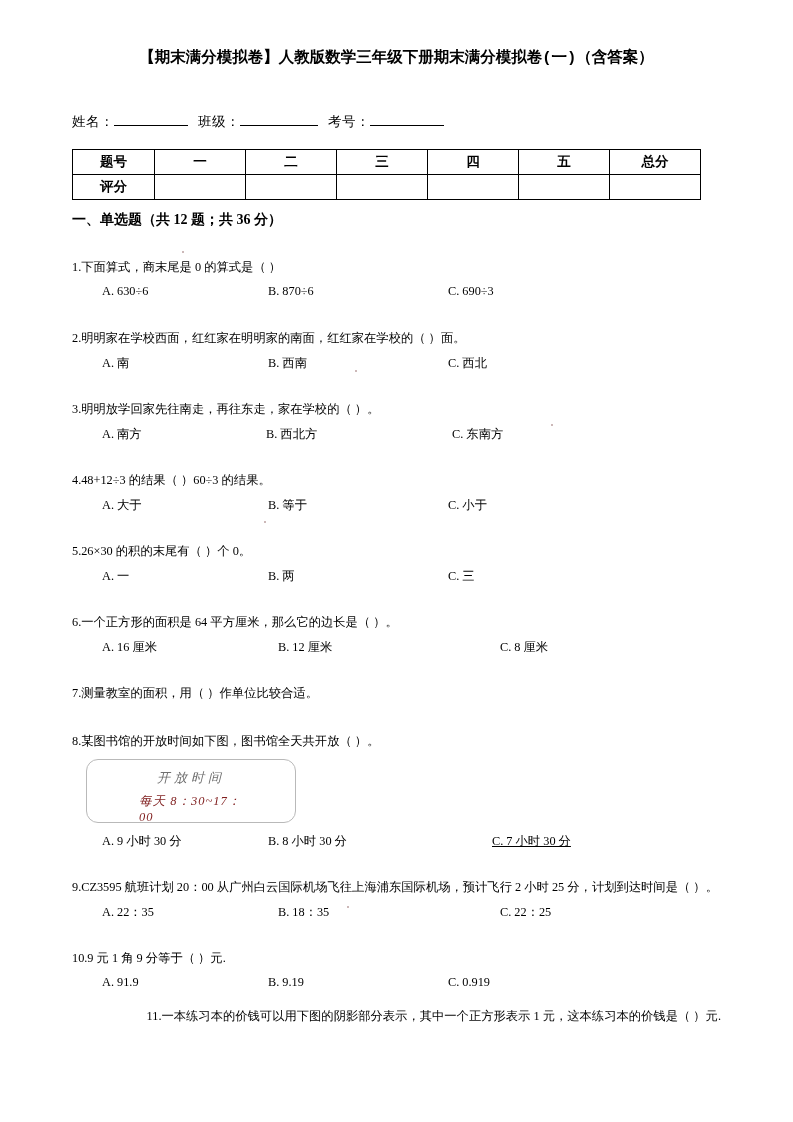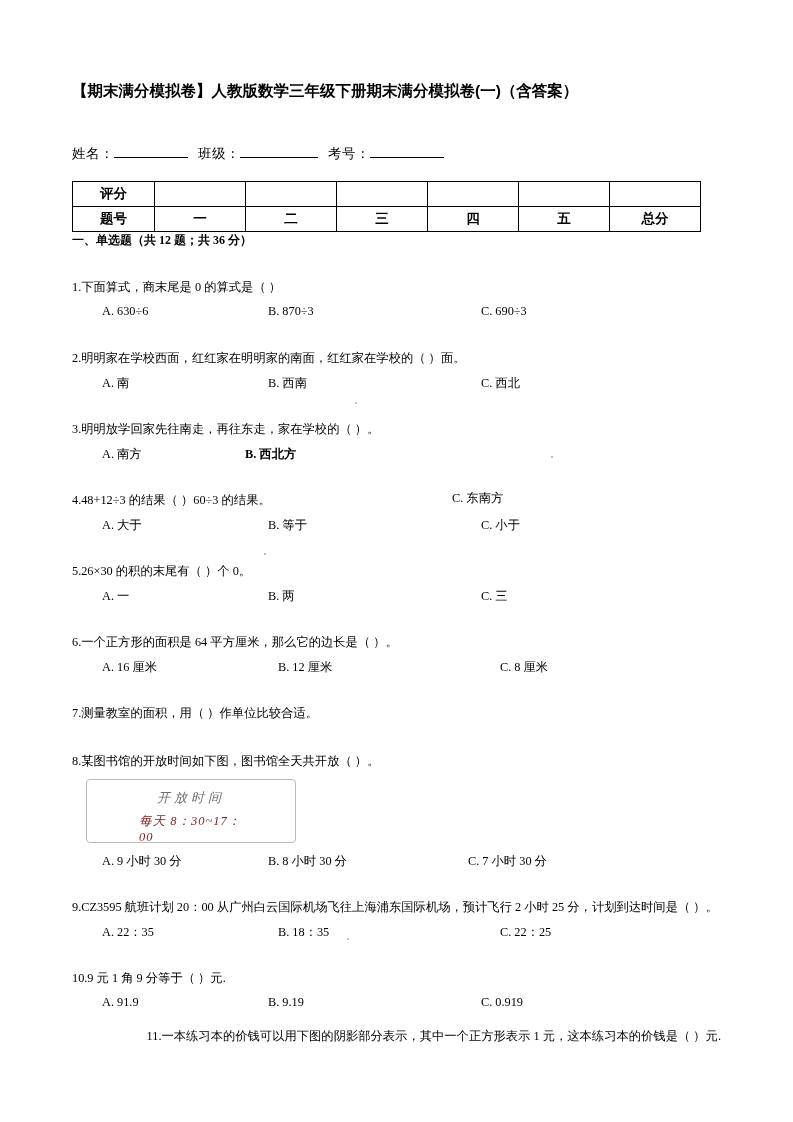--- a/index.html
+++ b/index.html
@@ -16,27 +16,27 @@
     overflow: hidden;
   }
   .page {
     position: relative;
     width: 793px;
     height: 1122px;
     box-sizing: border-box;
     padding: 0 72px;
   }
   .doc-title {
-    margin-top: 80px;
+    margin-top: 48px;
     font-size: 15.5px;
     font-weight: bold;
-    text-align: left;
+    text-align: center;
     letter-spacing: 0px;
     line-height: 1.4;
-    font-family: Liberation Sans, sans-serif;
+    font-family: Liberation Mono, monospace;
   }
   .info-line {
     margin-top: 42px;
     font-size: 13.5px;
     letter-spacing: 0.5px;
   }
   .info-line .blank {
     display: inline-block;
     border-bottom: 1px solid #000;
     height: 13px;
@@ -58,22 +58,22 @@
     height: 20px;
     text-align: center;
     font-size: 13.5px;
     font-weight: bold;
     padding: 2px 0;
   }
   table.score-table td.empty { font-weight: normal; }
   table.score-table col.c0 { width: 82px; }
 
   .section-head {
-    margin-top: 0;
-    font-size: 12px;
+    margin-top: 11px;
+    font-size: 14px;
     font-weight: bold;
     letter-spacing: 0px;
   }
   .q {
     margin-top: 29px;
     font-size: 12.3px;
     line-height: 1.55;
   }
   .q-text { display: block; }
   .opts {
@@ -81,34 +81,34 @@
     font-size: 12.3px;
     position: relative;
     height: 16px;
   }
   .opt {
     position: absolute;
     white-space: nowrap;
   }
   .opt.a { left: 30px; }
   .opt.b { left: 196px; }
-  .opt.c { left: 409px; }
+  .opt.c { left: 376px; }
   .opt.b-w { left: 206px; }
   .opt.c-w { left: 428px; }
-  .opt.c-w2 { left: 396px; }
-  .opt.b-n { left: 173px; font-weight: bold; }
-  .opt.c-n { left: 380px; margin-top: 44px; }
+  .opt.c-w2 { left: 420px; text-decoration: underline; }
+  .opt.b-n { left: 194px; }
+  .opt.c-n { left: 380px; }
 
   .img-box {
     margin-top: 8px;
     margin-left: 14px;
     width: 208px;
     height: 62px;
     border: 1px solid #b9b9b9;
-    border-radius: 4px;
+    border-radius: 12px;
     position: relative;
     background: #fff;
   }
   .img-box .l1 {
     position: absolute;
     top: 9px;
     left: 50%;
     transform: translateX(-50%);
     font-size: 13px;
     letter-spacing: 4px;
@@ -149,49 +149,49 @@
     <colgroup>
         <col class="c0">
         <col>
         <col>
         <col>
         <col>
         <col>
         <col>
       </colgroup>
     <tbody>
-      <tr>
-        <td>评分</td>
-        <td class="empty"></td>
-        <td class="empty"></td>
-        <td class="empty"></td>
-        <td class="empty"></td>
-        <td class="empty"></td>
-        <td class="empty"></td>
-      </tr>
       <tr>
         <td>题号</td>
         <td>一</td>
         <td>二</td>
         <td>三</td>
         <td>四</td>
         <td>五</td>
         <td>总分</td>
       </tr>
+      <tr>
+        <td>评分</td>
+        <td class="empty"></td>
+        <td class="empty"></td>
+        <td class="empty"></td>
+        <td class="empty"></td>
+        <td class="empty"></td>
+        <td class="empty"></td>
+      </tr>
     </tbody>
   </table>
 
   <div class="section-head">一、单选题（共 12 题；共 36 分）</div>
 
   <div class="q">
     <span class="q-text">1.下面算式，商末尾是 0 的算式是（    ）</span>
   </div>
   <div class="opts">
     <span class="opt a">A. 630÷6</span>
-    <span class="opt b">B. 870÷3</span>
+    <span class="opt b">B. 870÷6</span>
     <span class="opt c">C. 690÷3</span>
   </div>
 
   <div class="q">
     <span class="q-text">2.明明家在学校西面，红红家在明明家的南面，红红家在学校的（    ）面。</span>
   </div>
   <div class="opts">
     <span class="opt a">A. 南</span>
     <span class="opt b">B. 西南</span>
     <span class="opt c">C. 西北</span>

